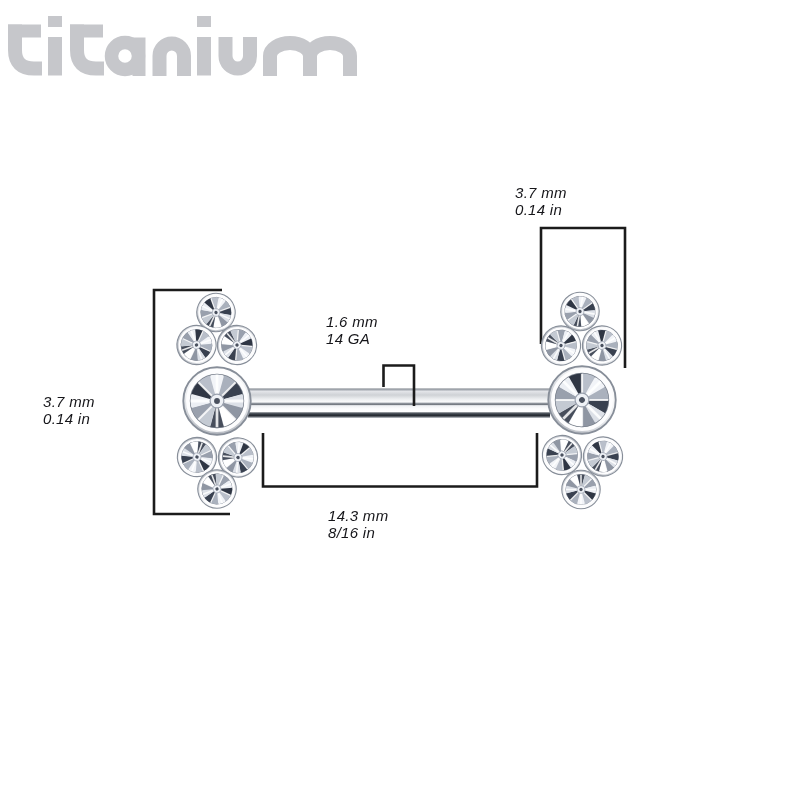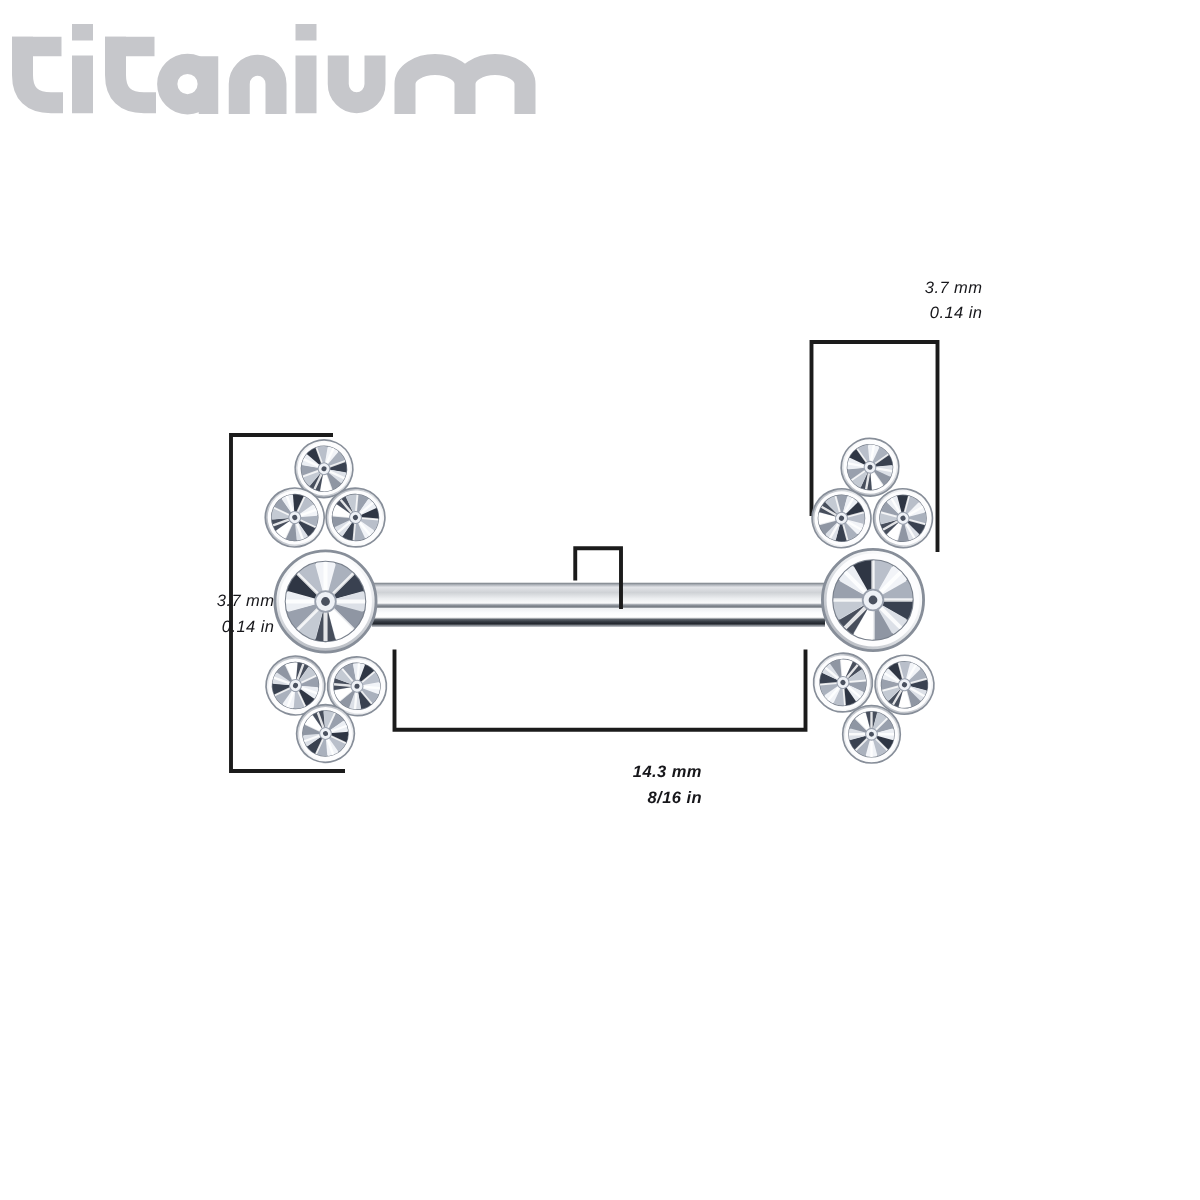--- a/index.html
+++ b/index.html
@@ -1,27 +1,27 @@
 <!DOCTYPE html>
 <html><head>
 <meta charset="utf-8">
 <style>
   html,body{margin:0;padding:0;background:#ffffff;}
   .stage{position:relative;width:800px;height:800px;background:#ffffff;overflow:hidden;
          font-family:"Liberation Sans", sans-serif;}
   .logo{position:absolute;left:6px;top:4px;width:360px;height:80px;}
   .sr{position:absolute;width:1px;height:1px;overflow:hidden;clip:rect(0 0 0 0);white-space:nowrap;}
   .art{position:absolute;left:0;top:0;}
-  .dim{position:absolute;width:140px;text-align:right;
-       font-style:italic;font-size:11px;line-height:17px;letter-spacing:0.3px;color:#16161a;}
+  .dim{position:absolute;width:140px;text-align:left;
+       font-style:italic;font-size:15px;line-height:17px;letter-spacing:0.3px;color:#16161a;}
   .dim span{display:block;}
   .dim-left{left:43px;top:393px;}
   .dim-topright{left:515px;top:184px;}
   .dim-center{left:326px;top:313px;}
-  .dim-bottom{left:328px;top:507px;font-weight:bold;}
+  .dim-bottom{left:328px;top:507px;}
 </style>
 </head>
 <body>
 
 <div class="stage">
 
   <div class="logo">
     <span class="sr">titanium</span>
     <svg width="360" height="80" viewBox="0 0 360 80" fill="none" stroke="#c6c7cb" stroke-width="14">
 
@@ -138,20 +138,24 @@
       <use href="#gem" transform="translate(603,456.5) rotate(30)"></use>
       <use href="#gem" transform="translate(581,489.5) scale(0.98) rotate(180)"></use>
     </g>
   </svg>
 
   <div class="dim dim-topright">
     <span>3.7 mm</span>
     <span>0.14 in</span>
   </div>
 
+  <div class="dim dim-center">
+    <span>1.6 mm</span>
+    <span>14 GA</span>
+  </div>
 
   <div class="dim dim-left">
     <span>3.7 mm</span>
     <span>0.14 in</span>
   </div>
 
   <div class="dim dim-bottom">
     <span>14.3 mm</span>
     <span>8/16 in</span>
   </div>

